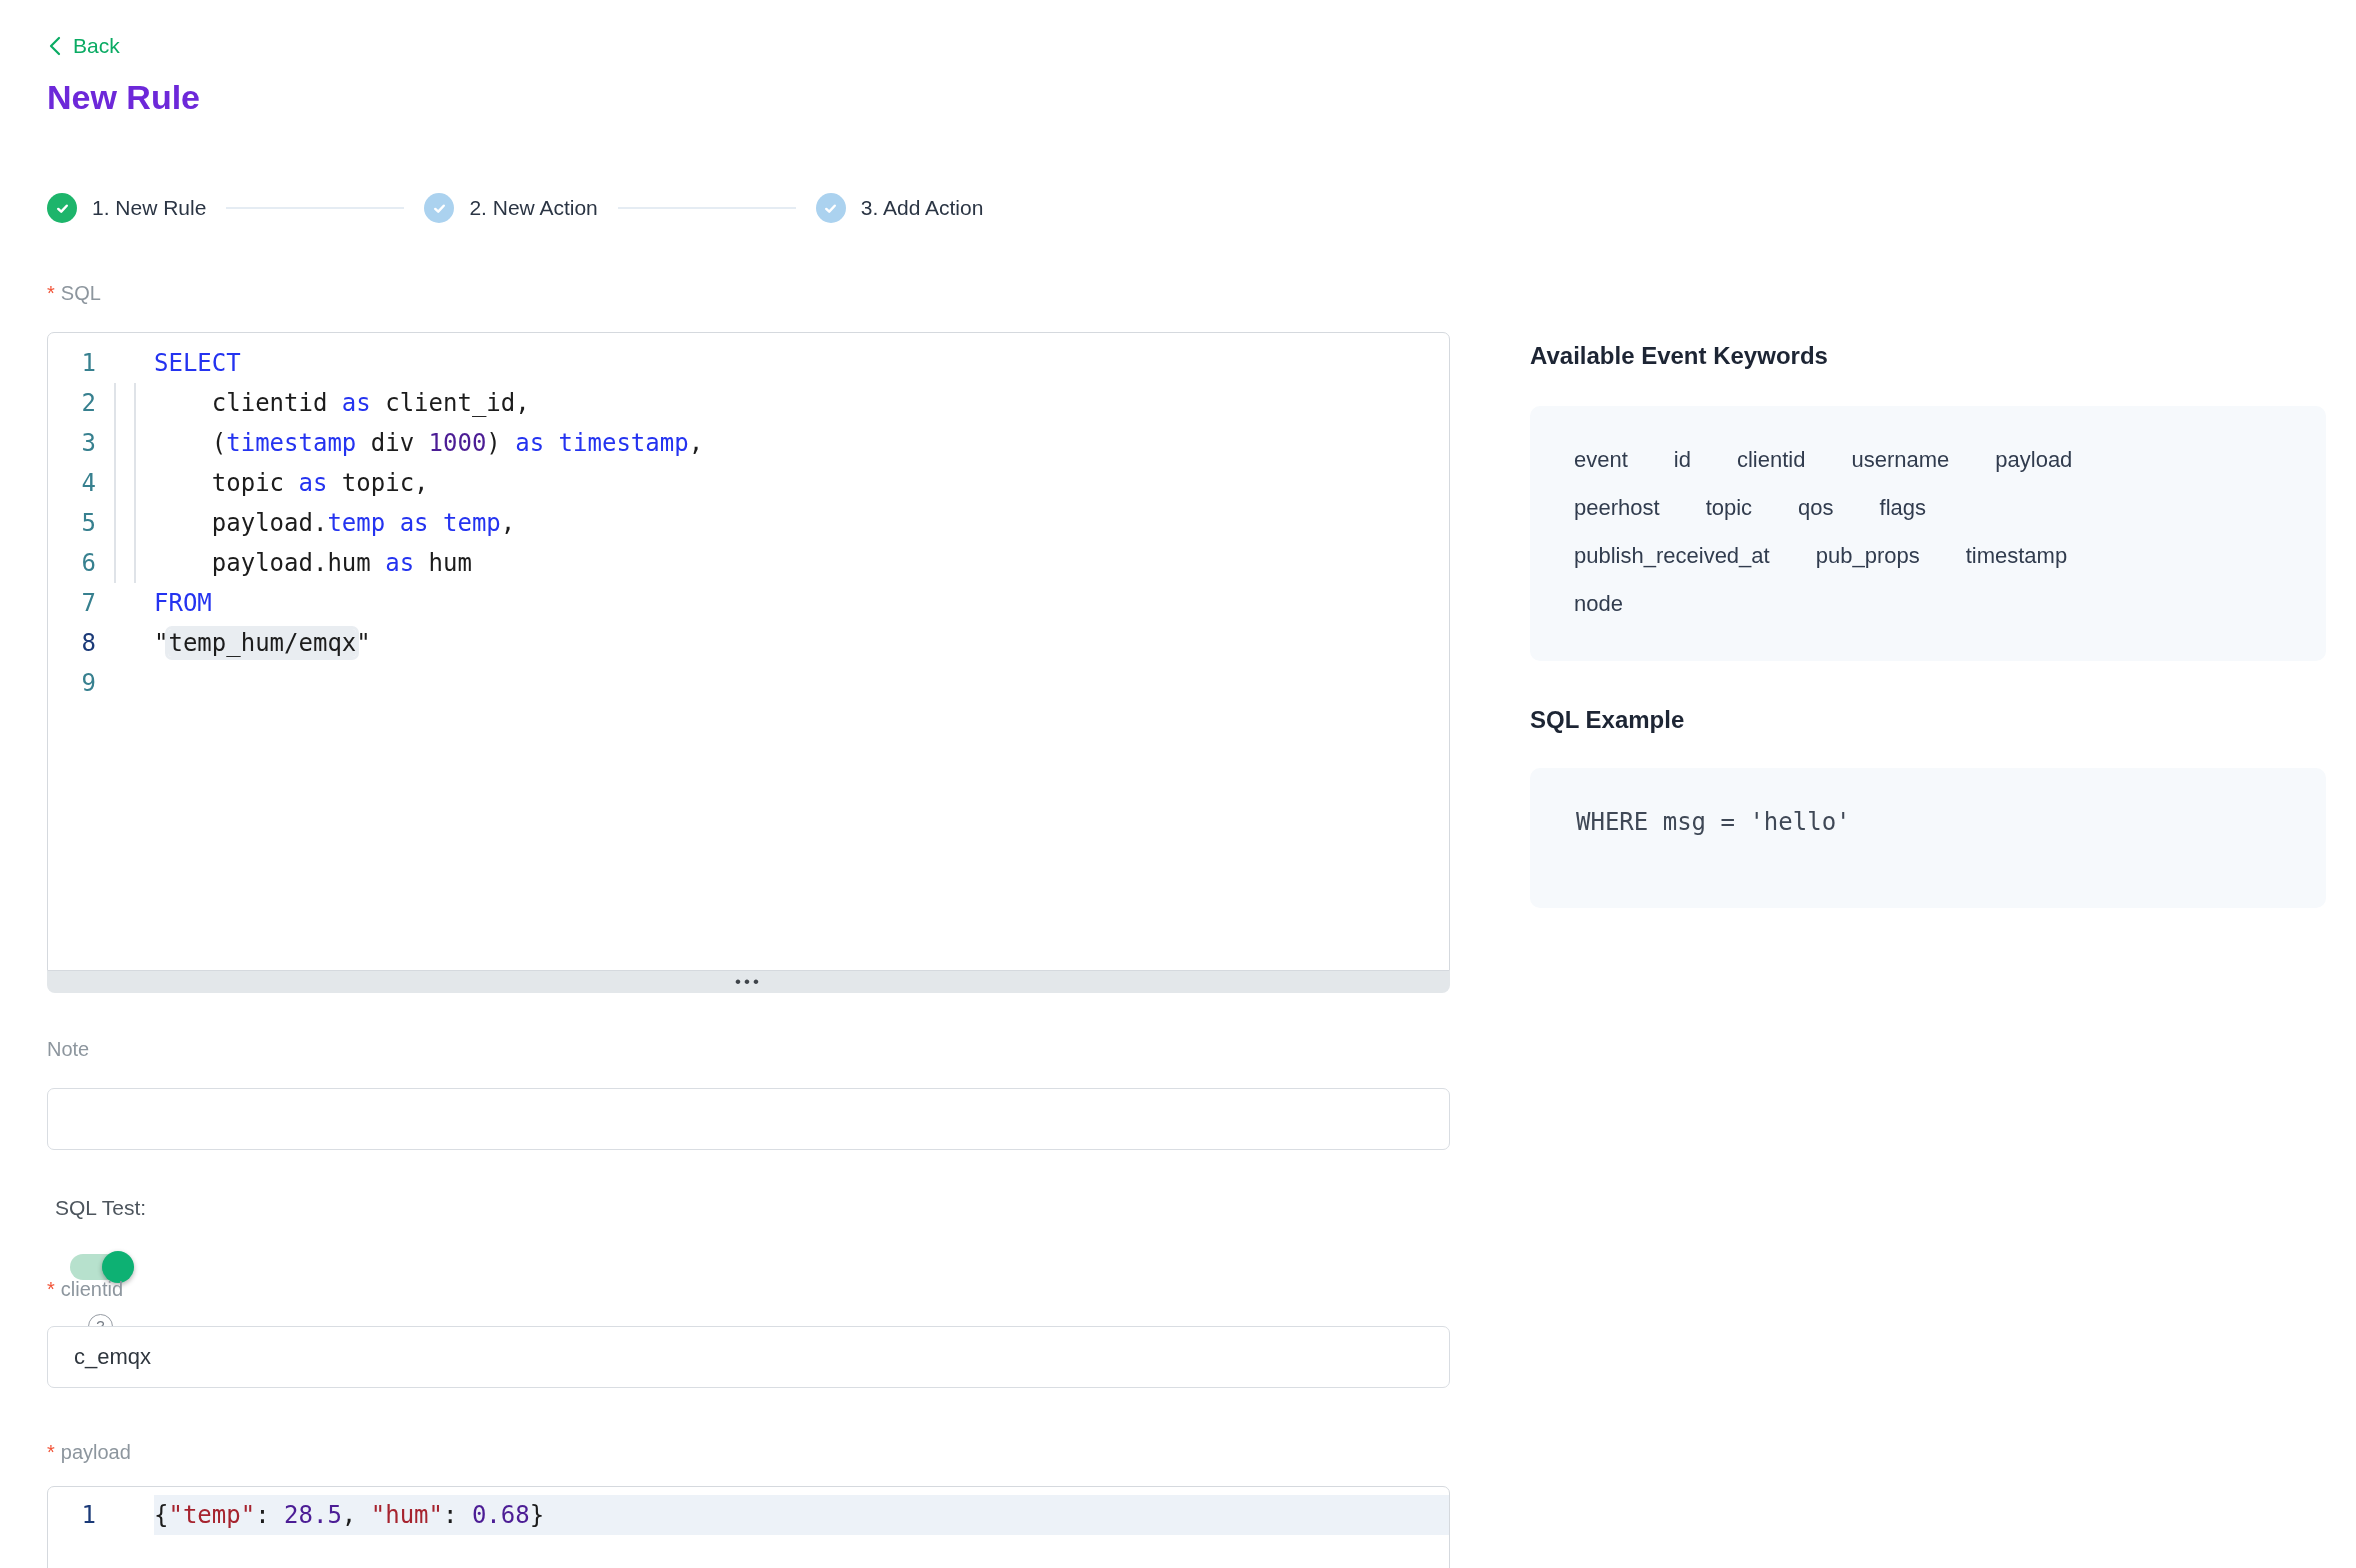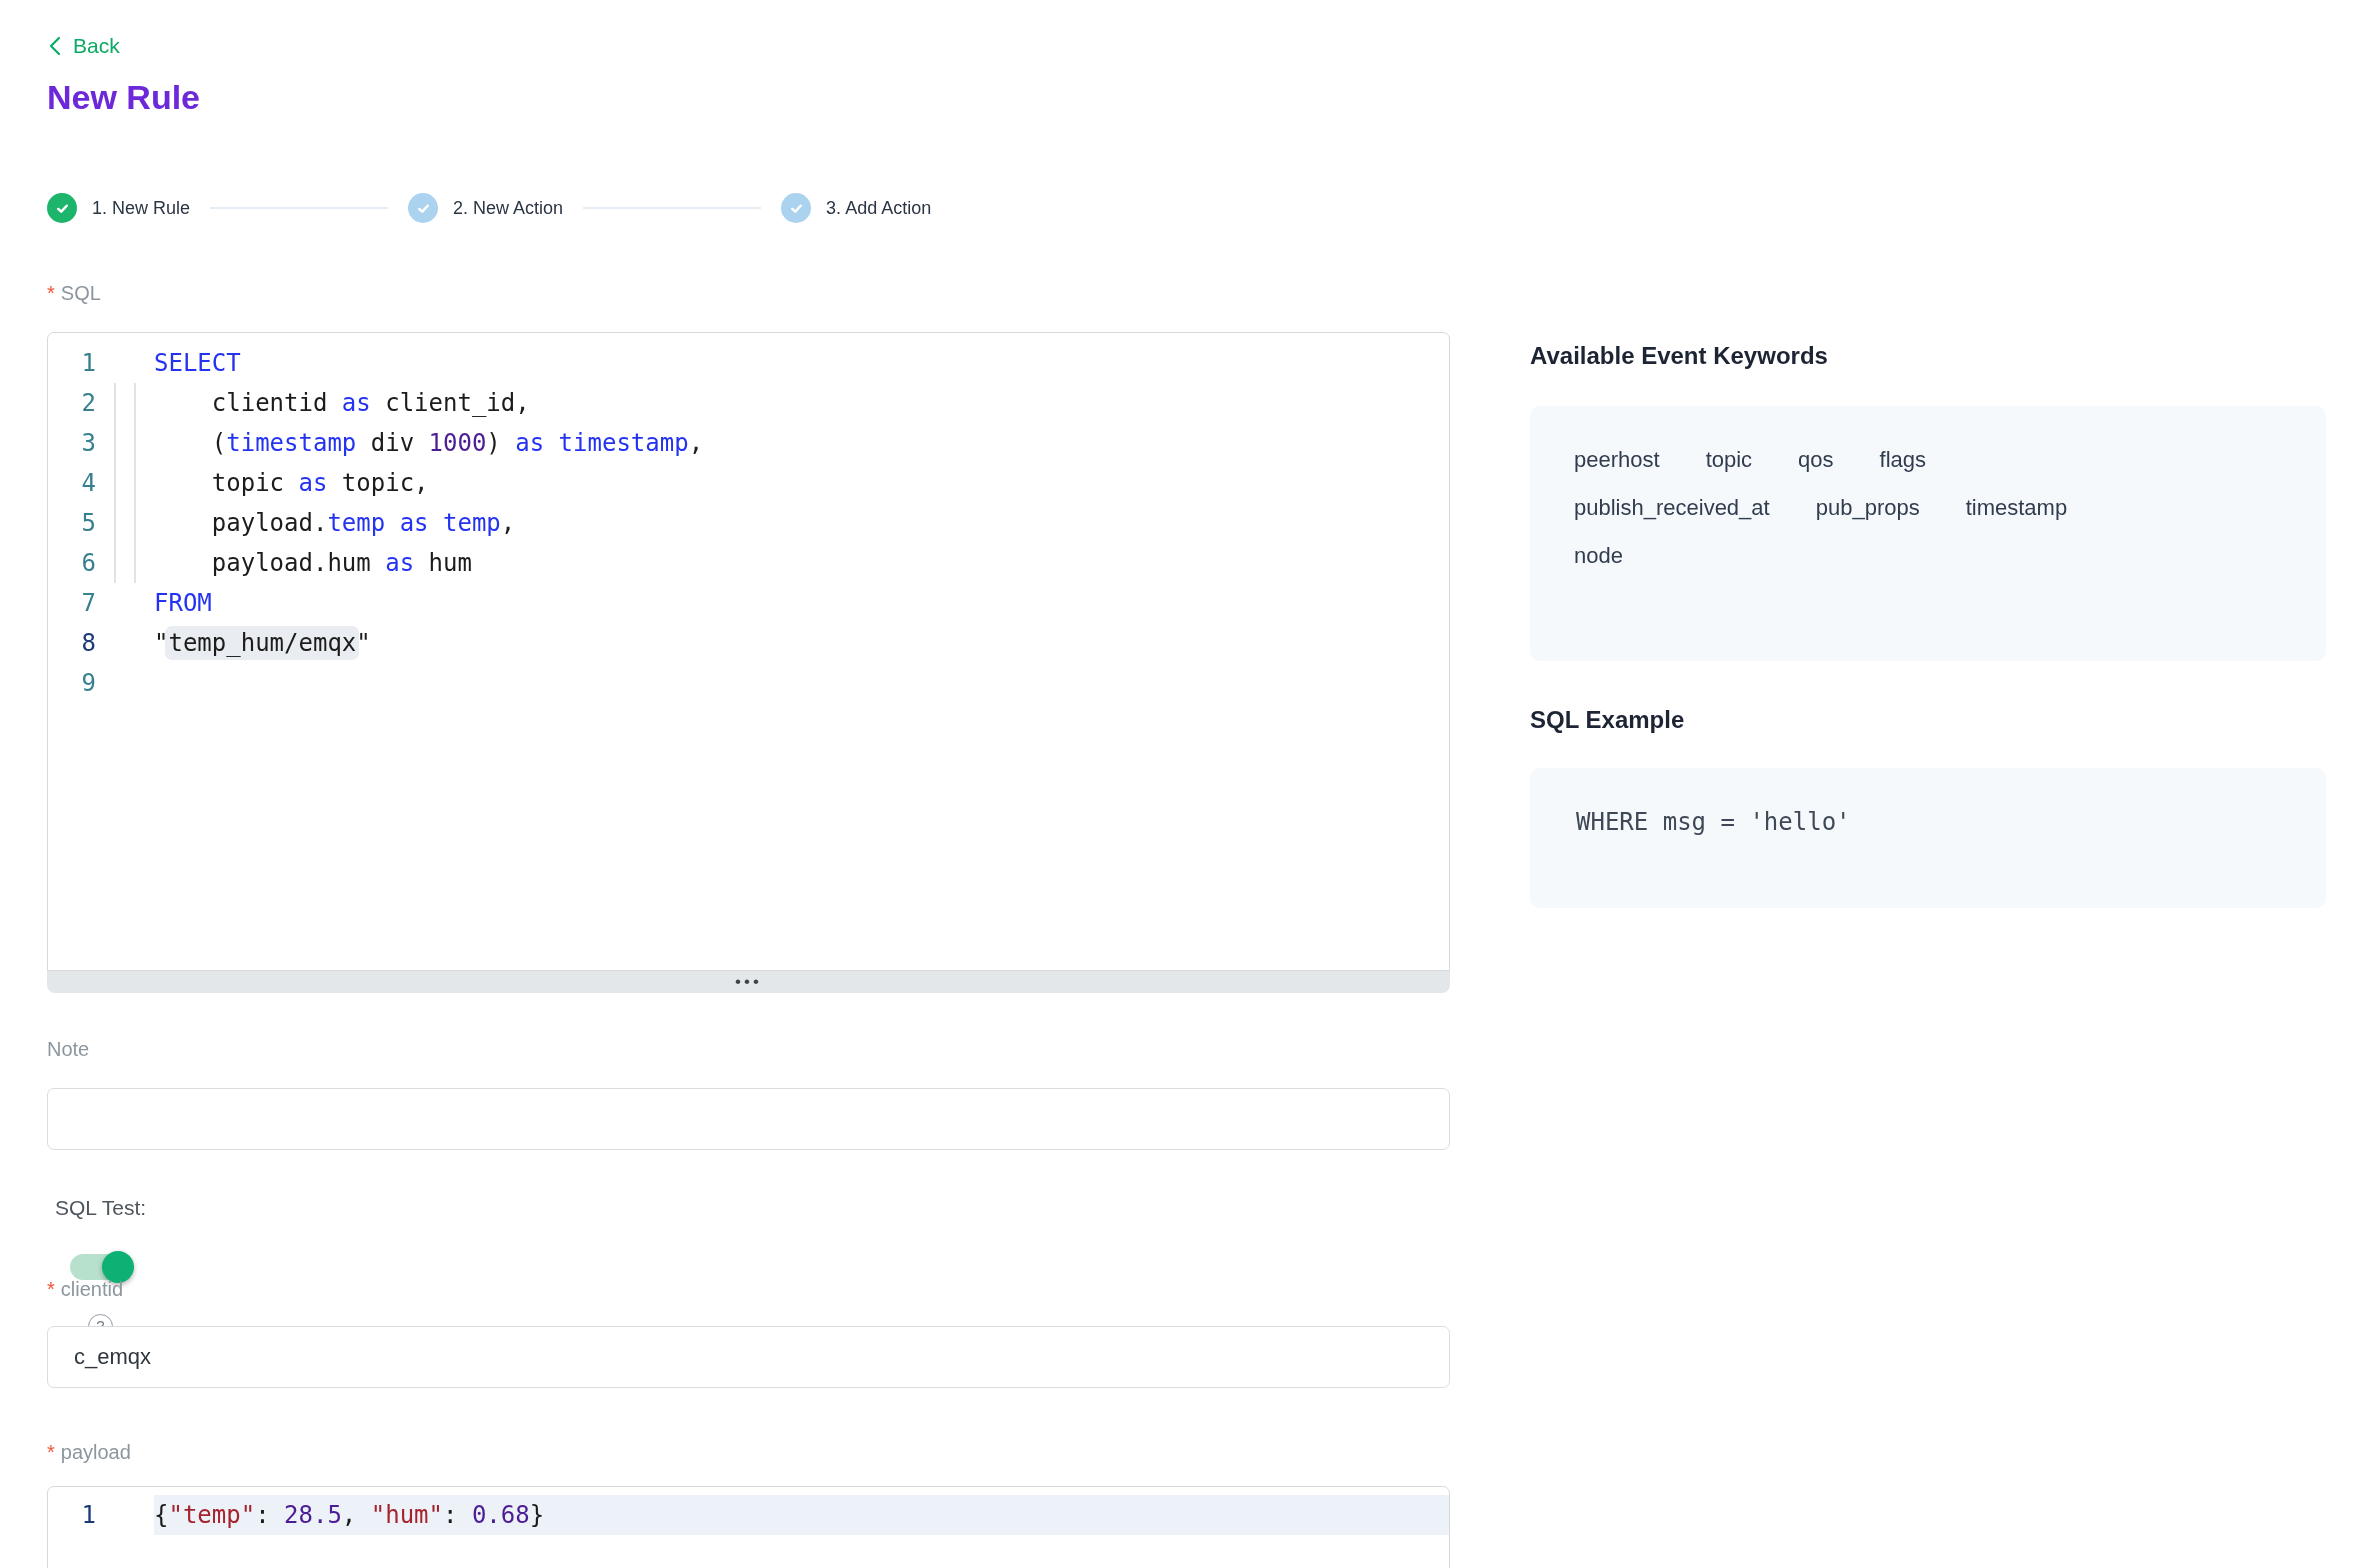--- a/index.html
+++ b/index.html
@@ -15,21 +15,21 @@
   
   .title { left:47px; top:70px; font-size:34px; font-weight:700; color:#6d28d9; }
 
   
   .steps { left:47px; top:182px; display:flex; align-items:center; height:36px; }
   .step-item { display:flex; align-items:center; gap:15px; }
   .step-circle { width:30px; height:30px; border-radius:50%; display:flex;
                  align-items:center; justify-content:center; flex:0 0 auto; }
   .step-circle.done    { background:#1db56b; }
   .step-circle.pending { background:#abd2ef; }
-  .step-label { font-size:18px; font-weight:500; color:#2b3544; }
+  .step-label { font-size:21px; font-weight:500; color:#2b3544; }
   .step-line { width:178px; height:2px; background:#e5ecf3; margin:0 20px; }
 
   
   .field-label { font-size:20px; color:#8d969e; }
   .field-label.dark { color:#4d555d; }
   .req { color:#f25438; margin-right:6px; }
 
   
   .editor { background:#fff; border:1.5px solid #d5d9de; border-radius:7px 7px 0 0;
             overflow:hidden; padding-top:10px; cursor:text; }
@@ -211,20 +211,27 @@
         <span class="cm-gutter cm-active">1</span>
         <span class="cm-guides"></span>
         <span class="cm-code cm-codebg"><span class="tok-plain">{</span><span class="tok-key">"temp"</span><span class="tok-plain">: </span><span class="tok-num">28.5</span><span class="tok-plain">, </span><span class="tok-key">"hum"</span><span class="tok-plain">: </span><span class="tok-num">0.68</span><span class="tok-plain">}</span></span>
       </div>
     </div>
 </div>
 
 <div class="abs panel-title" style="left:1530px; top:334px;">Available Event Keywords</div>
 <div class="abs panel-box kw-box" style="left:1530px; top:398px; width:796px; height:255px;">
     <div class="kw-row">
+      <span class="kw">event</span>
+      <span class="kw">id</span>
+      <span class="kw">clientid</span>
+      <span class="kw">username</span>
+      <span class="kw">payload</span>
+    </div>
+    <div class="kw-row">
       <span class="kw">peerhost</span>
       <span class="kw">topic</span>
       <span class="kw">qos</span>
       <span class="kw">flags</span>
     </div>
     <div class="kw-row">
       <span class="kw">publish_received_at</span>
       <span class="kw">pub_props</span>
       <span class="kw">timestamp</span>
     </div>

